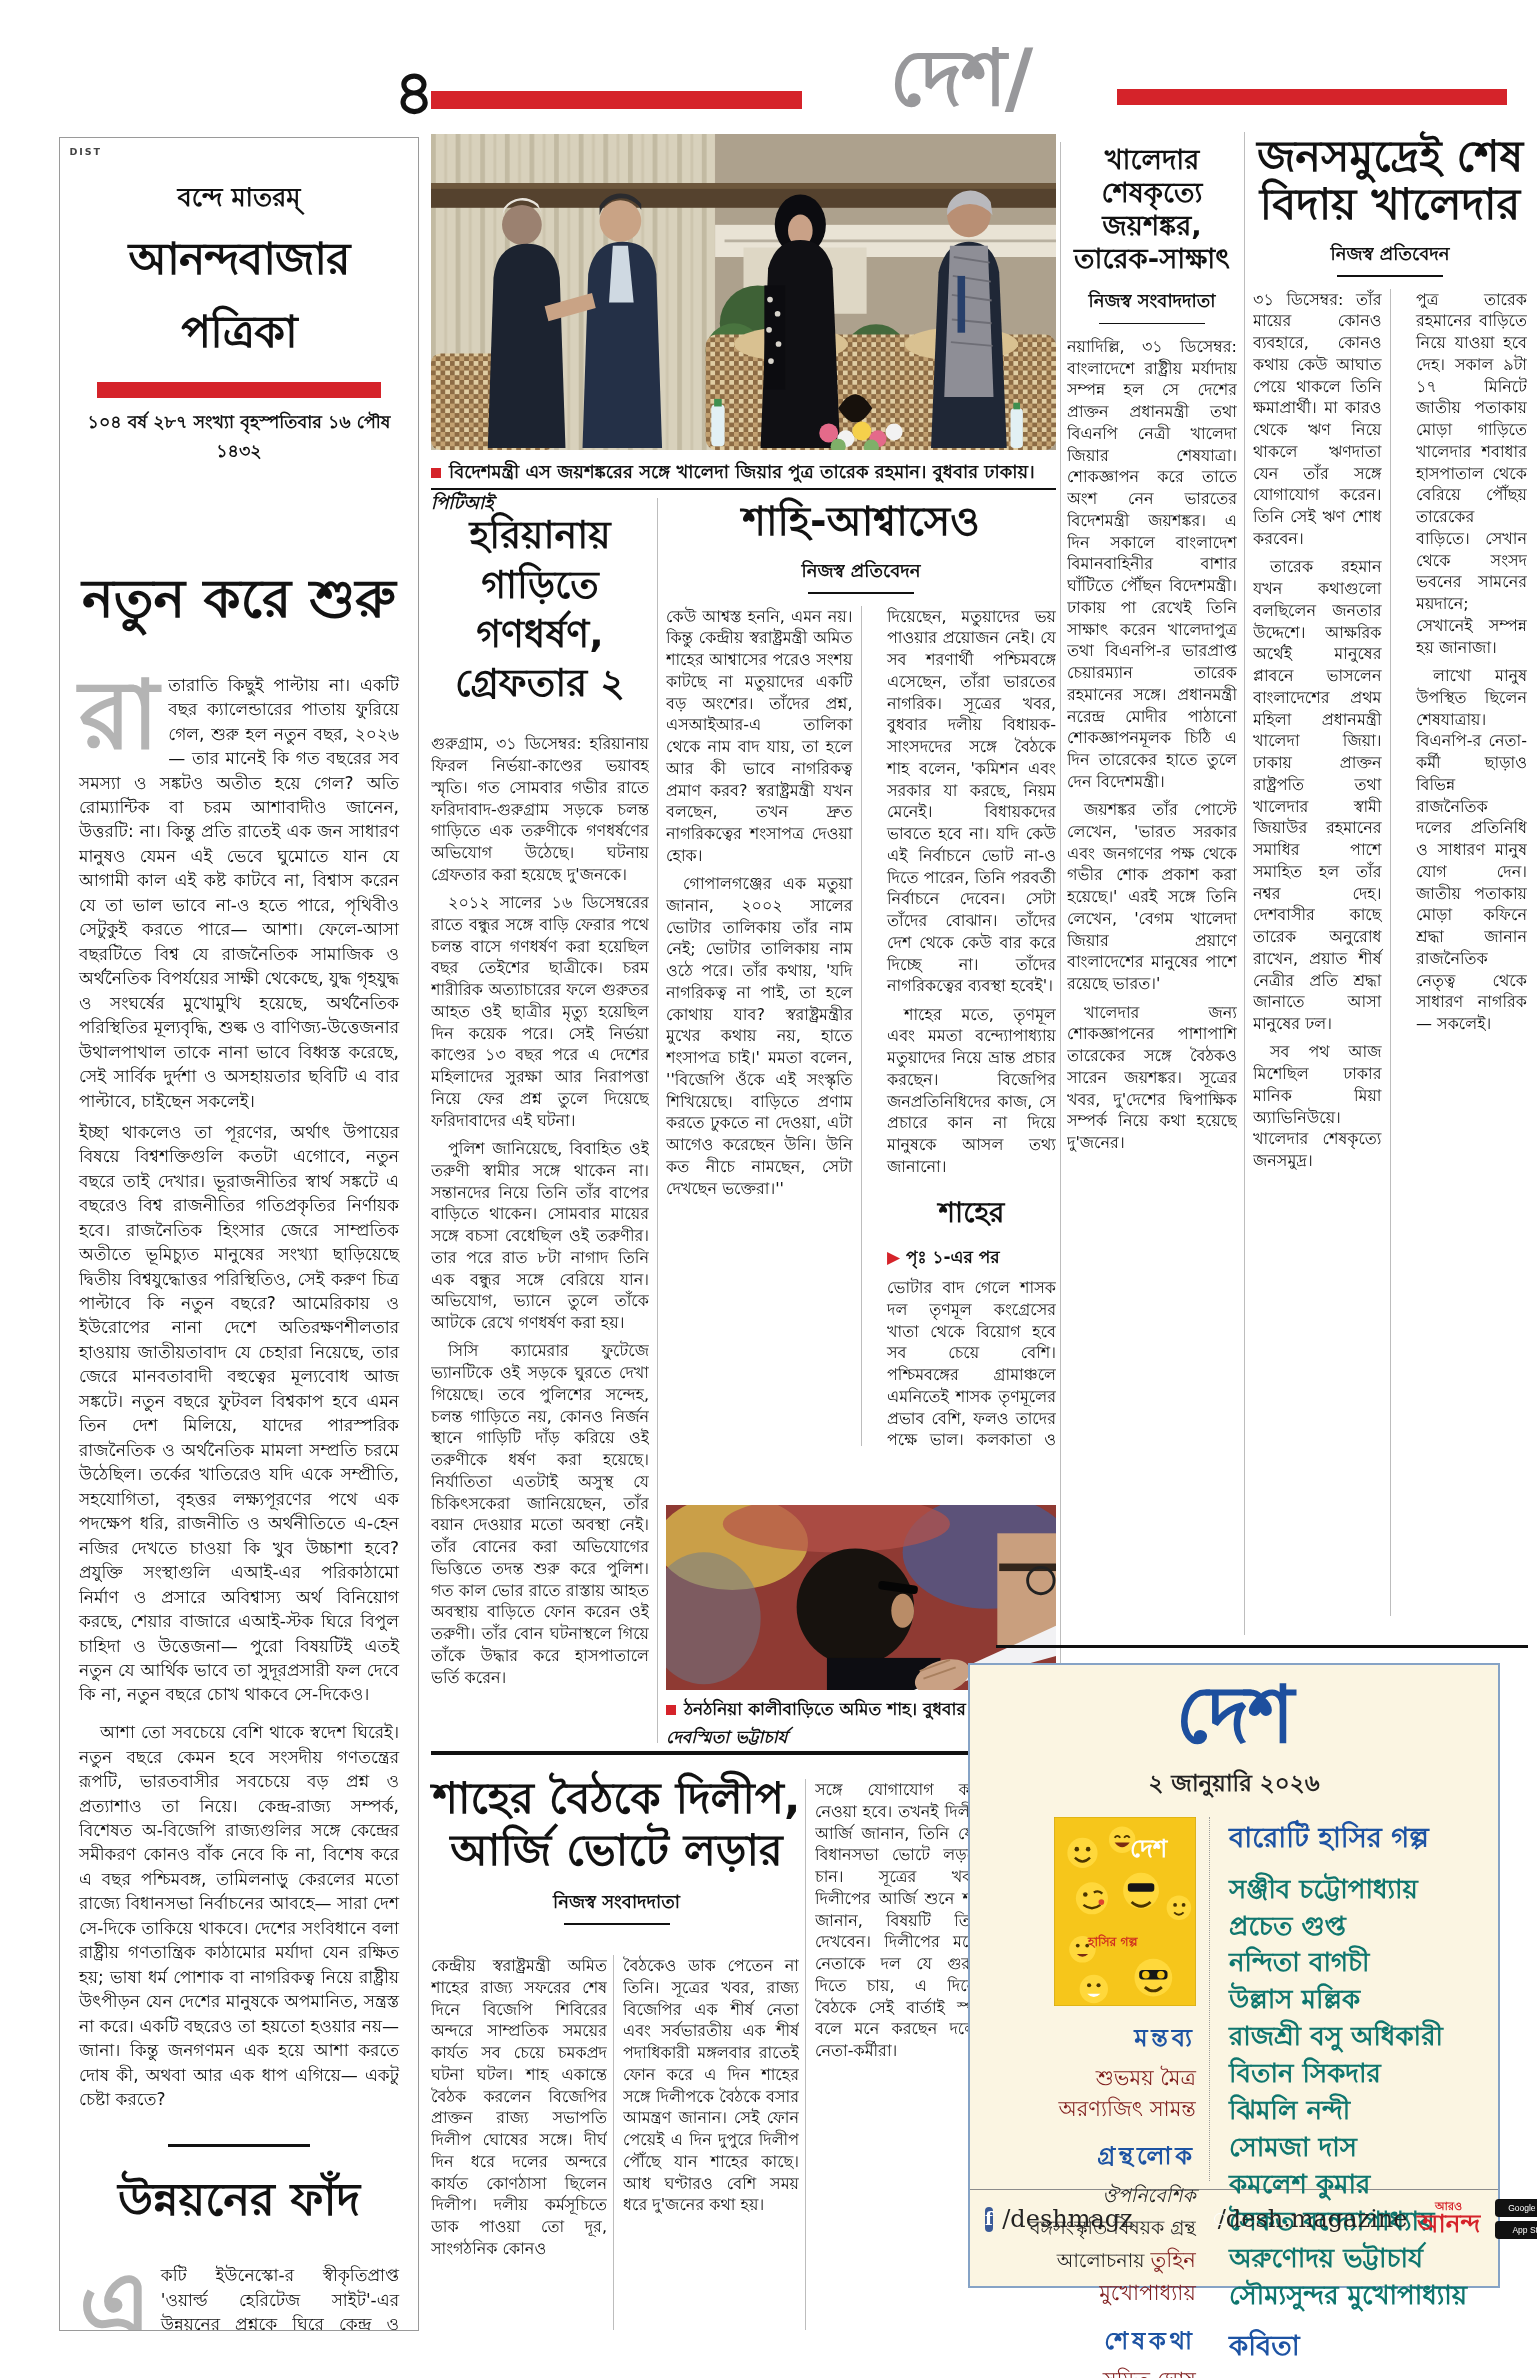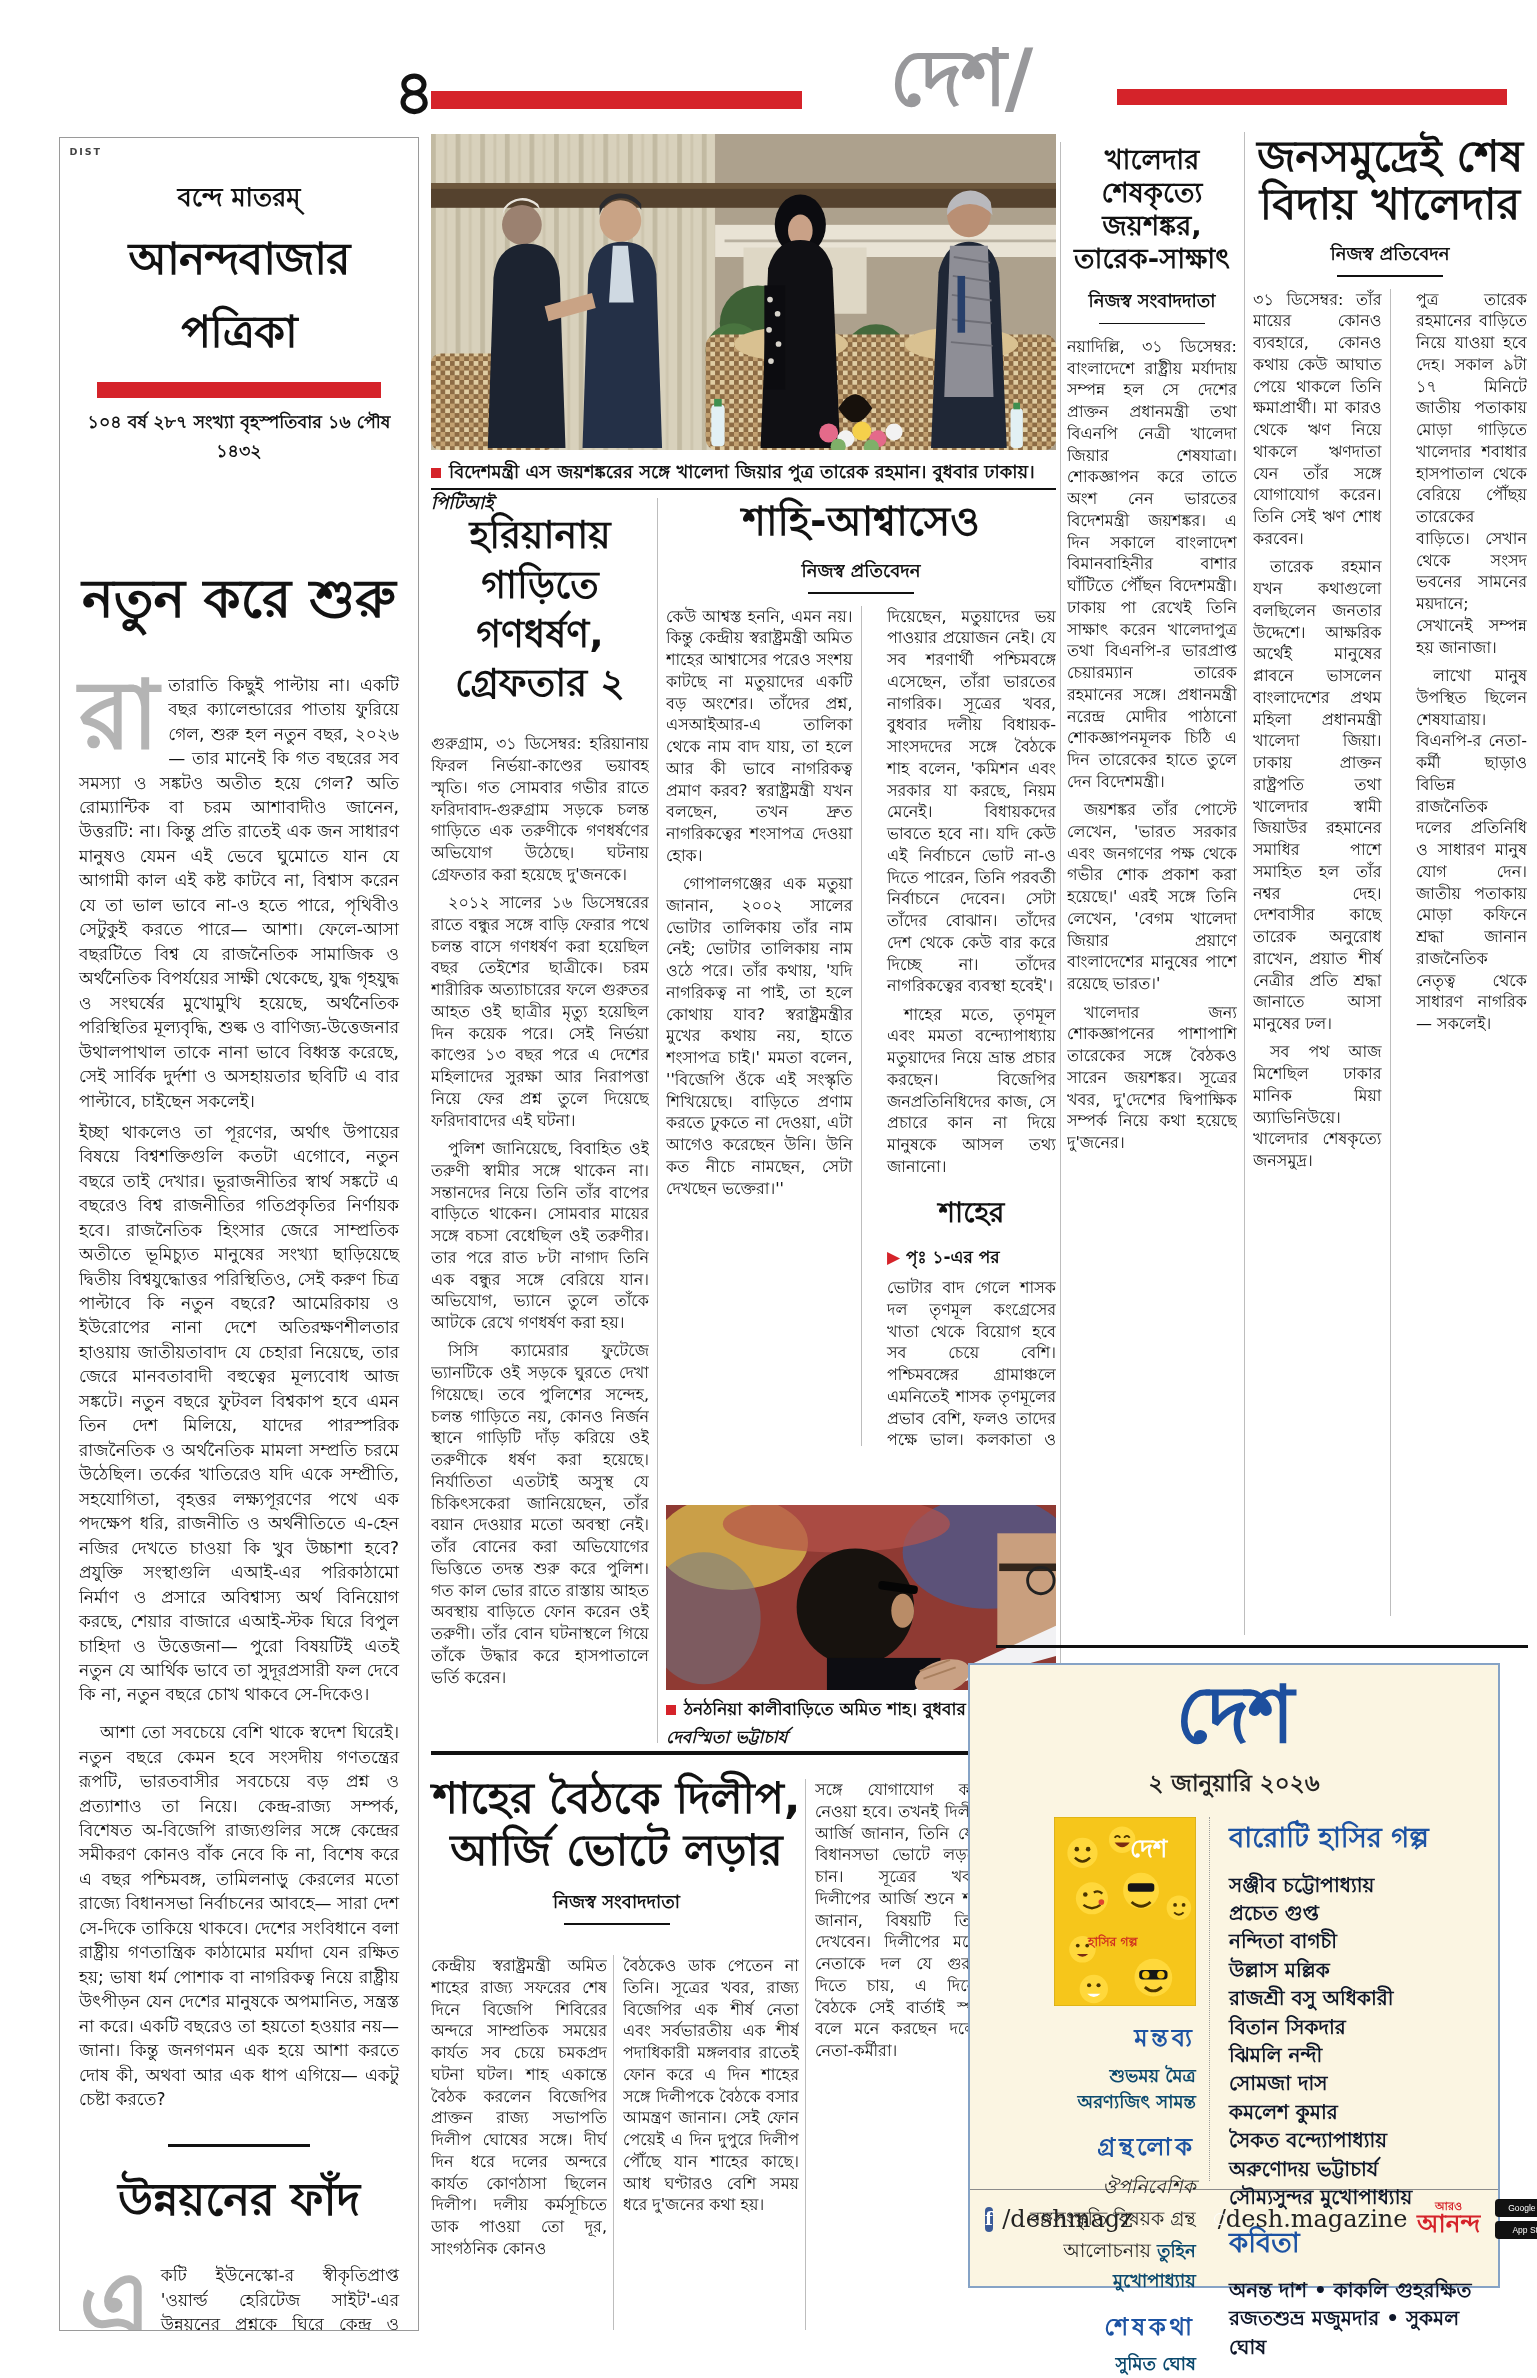--- a/index.html
+++ b/index.html
@@ -46,25 +46,25 @@
   .shaher-title{text-align:center;font-size:28px;font-weight:800;margin:13.2px 0 1.9px;}
   
   .adbox{left:968px;top:1663px;width:532px;height:625px;border:2.8px solid #86a3c6;
          box-sizing:border-box;background:#fbf5e2;padding:11.4px 17px 0;}
   .ad-brand{text-align:center;font-size:79px;line-height:1;font-weight:800;color:#1d4f9e;letter-spacing:-1.9px;}
   .ad-date{text-align:center;font-size:23px;font-weight:700;margin-top:9.5px;color:#222;}
   .ad-row{display:flex;margin-top:13.2px;height:364px;}
   .ad-left{width:222px;text-align:right;padding-right:13.2px;box-sizing:border-box;}
   .ad-right{flex:1;border-left:1.9px dotted #9a9a9a;padding-left:19px;box-sizing:border-box;}
   .ad-sec-title{color:#1d53a3;font-weight:800;font-size:24px;letter-spacing:3.8px;margin:13.2px 0 3.8px;}
-  .ad-name{color:#0c4a6e;font-size:18px;line-height:1.45;font-weight:700;}
+  .ad-name{color:#7f1d1d;font-size:21px;line-height:1.45;font-weight:400;}
   .ad-book1{font-size:19px;font-style:italic;color:#222;}
   .ad-book2{font-size:19px;color:#222;}
   .ad-stories-title{color:#1d53a3;font-weight:800;font-size:27.4px;margin-bottom:7.6px;}
-  .ad-author{color:#0f172a;font-size:20px;line-height:1.42;font-weight:700;}
+  .ad-author{color:#0f766e;font-size:26px;line-height:1.42;font-weight:700;}
   .ad-footer{border-top:1.9px solid #8b8b8b;margin:7.6px -17px 0;padding:7.6px 15px 0;height:44px;
              display:flex;align-items:center;gap:9.5px;}
   .soc-handle{font-family:"DejaVu Serif","Liberation Serif",serif;font-size:24px;color:#222;}
   .fb-ic{width:24.6px;height:24.6px;background:#3a5a98;color:#fff;border-radius:4.7px;font-weight:800;
          text-align:center;line-height:24.6px;font-size:18px;font-family:"DejaVu Serif",serif;}
   .ig-ic{width:24.6px;height:24.6px;border-radius:6.6px;background:linear-gradient(45deg,#f5a623,#d92e7f,#7b2ff7);
          position:relative;}
   .ig-ic::after{content:"";position:absolute;left:5.7px;top:5.7px;width:10.4px;height:10.4px;border:1.9px solid #fff;border-radius:50%;}
   .more-anando{color:#d5232a;font-weight:800;text-align:center;line-height:1;margin-left:auto;}
   .more-anando .l1{font-size:11px;}

